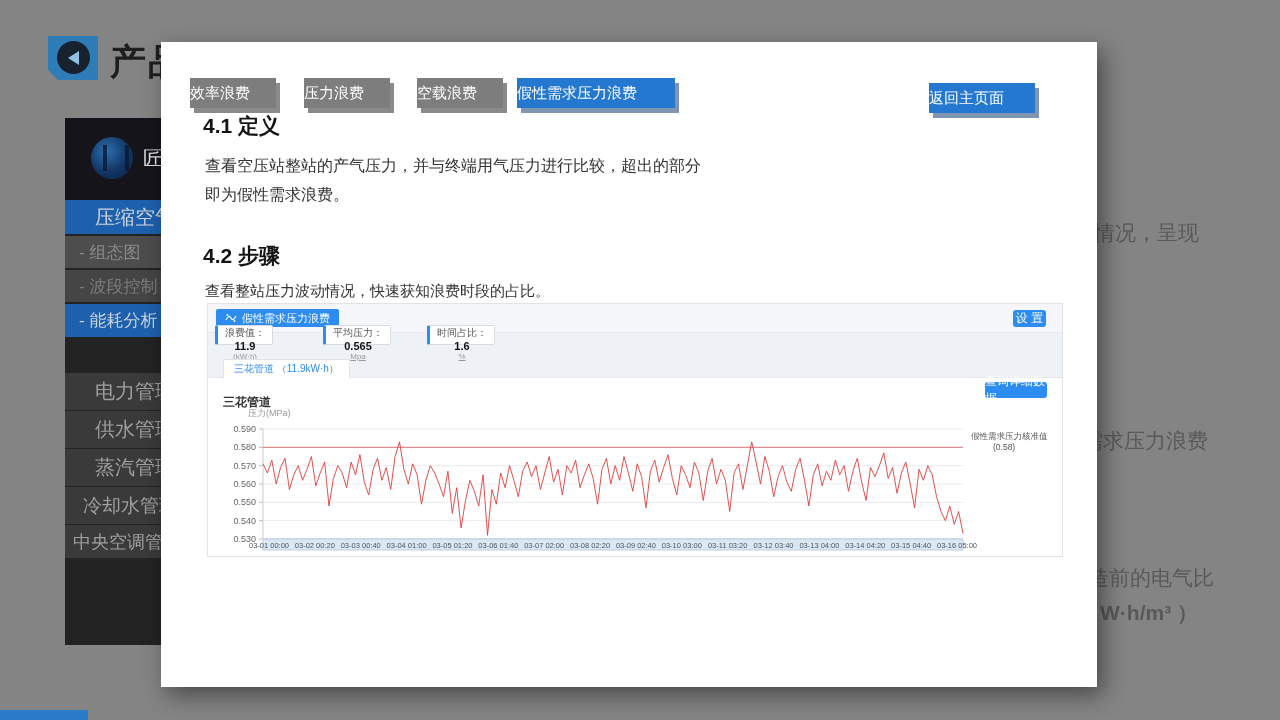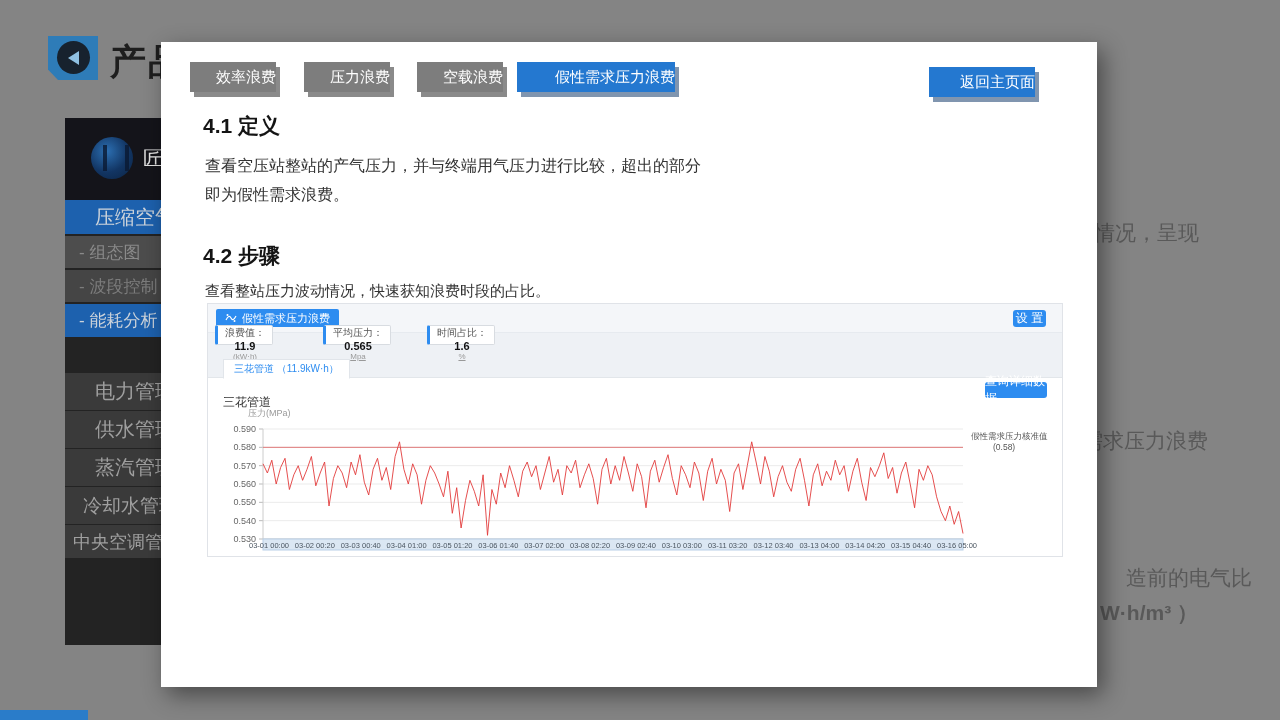--- a/index.html
+++ b/index.html
@@ -28,23 +28,23 @@
   .sb-sub{background:#4d4d4d;color:#8a8a8a;font-size:17px;padding-left:14px;}
   .sb-sub.dim{background:#454545;color:#7c7c7c;}
   .sb-active{background:#1d61ae !important;color:#ccd3da !important;}
 
   .bg-cliptext{position:absolute;font-size:21px;color:#595959;white-space:nowrap;}
   .bg-bottom-strip{position:absolute;left:0;top:710px;width:88px;height:10px;background:#2a7cc9;}
 
   
   .modal{position:absolute;left:161px;top:42px;width:936px;height:645px;background:#ffffff;
          box-shadow:6px 8px 22px rgba(0,0,0,.45);}
-  .btn-ppt{position:absolute;height:30px;display:flex;align-items:center;justify-content:flex-end;
+  .btn-ppt{position:absolute;height:30px;display:flex;align-items:center;justify-content:flex-start;
            background:#7d7d7d;color:#fff;font-size:15px;cursor:pointer;
-           box-shadow:4px 5px 0 rgba(42,42,42,.55);}
+           box-shadow:4px 5px 0 rgba(42,42,42,.55);margin-top:16px;}
   .btn-ppt.blue{background:#2478d0;box-shadow:4px 5px 0 rgba(24,62,110,.55);}
   .m-heading{position:absolute;font-size:21px;font-weight:bold;color:#141414;}
   .m-para{position:absolute;font-size:16px;color:#333;line-height:29px;white-space:pre;}
 
   
   .dash{position:absolute;left:46px;top:261px;width:856px;height:254px;background:#eef1f5;
         border:1px solid #e0e3e8;box-sizing:border-box;overflow:hidden;}
   .dash-head{position:absolute;left:0;top:0;width:100%;height:28px;background:#f4f6f9;
              border-bottom:1px solid #e6eaef;}
   .dash-badge{position:absolute;left:8px;top:5px;height:18px;padding:0 9px;background:#2d8cf0;
@@ -54,21 +54,21 @@
   .stat{position:absolute;top:21px;height:18px;background:#fff;border:1px solid #d8dce1;
         border-left:3px solid #2d8cf0;border-radius:2px;display:flex;align-items:center;
         padding:0 7px;font-size:10px;color:#555;white-space:nowrap;flex-direction:column;}
   .stat b{font-size:11px;color:#111;margin:0 2px;}
   .stat .unit{font-size:8px;color:#999;text-decoration:underline;}
   .pipe-tab{position:absolute;left:15px;top:55px;height:18px;padding:0 10px;background:#fff;
             border:1px solid #e1e5ea;border-bottom:1px solid #fff;color:#2d8cf0;font-size:10px;
             display:flex;align-items:center;cursor:pointer;z-index:3;}
   .tabline{position:absolute;left:0;top:73px;width:100%;height:1px;background:#e2e6ea;z-index:2;}
   .chart-card{position:absolute;left:0;top:74px;width:100%;height:180px;background:#fff;}
-  .chart-title{position:absolute;left:15px;top:90px;font-size:12px;font-weight:normal;color:#333;z-index:3;}
+  .chart-title{position:absolute;left:15px;top:90px;font-size:12px;font-weight:bold;color:#333;z-index:3;}
   .chart-svg{position:absolute;left:0;top:0;width:856px;height:254px;z-index:2;}
 </style>
 </head>
 <body>
 
 <div class="stage">
 
   <div class="bg-badge">
     <div class="circ">
         <div class="tri-left"></div>
@@ -105,21 +105,21 @@
     <div class="sb-row sb-main" style="top:369px;height:37px;padding-left:18px;font-size:19px;">
         <span>冷却水管理</span>
       </div>
     <div class="sb-row sb-main" style="top:407px;height:33px;padding-left:8px;font-size:18px;">
         <span>中央空调管理</span>
       </div>
   </div>
 
   <div class="bg-cliptext" style="left:1094px;top:219px;">情况，呈现</div>
   <div class="bg-cliptext" style="left:1082px;top:427px;">需求压力浪费</div>
-  <div class="bg-cliptext" style="left:1088px;top:564px;margin-left:38px;">造前的电气比</div>
+  <div class="bg-cliptext" style="left:1088px;top:564px;">造前的电气比</div>
   <div class="bg-cliptext" style="left:1100px;top:599px;font-weight:bold;">W·h/m³ ）</div>
   <div class="bg-bottom-strip"></div>
 
   <div class="modal">
 
     <div class="btn-ppt" style="left:29px;top:20px;width:86px;">
         <span>效率浪费</span>
       </div>
     <div class="btn-ppt" style="left:143px;top:20px;width:86px;">
         <span>压力浪费</span>

